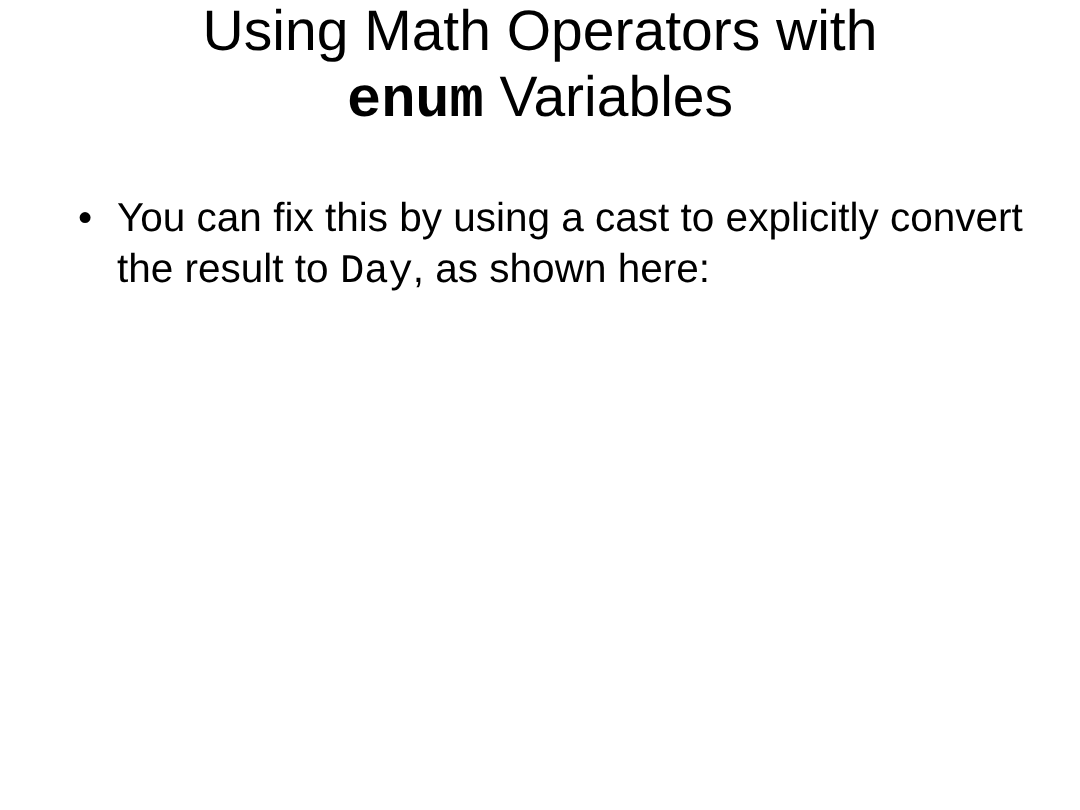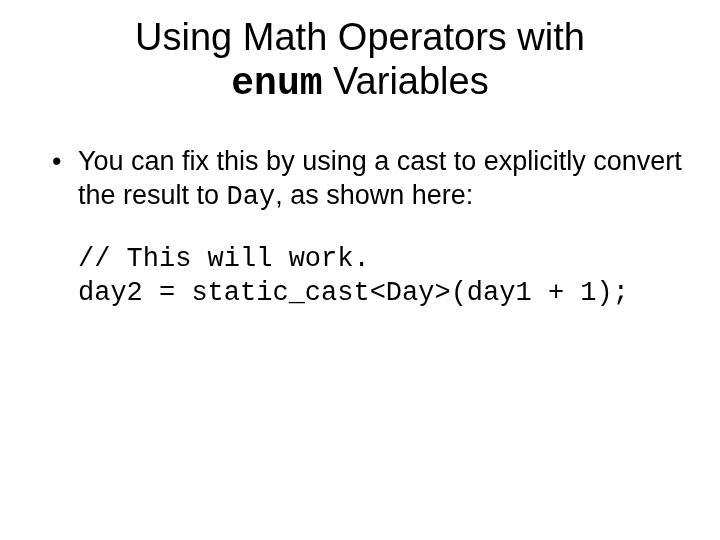--- a/index.html
+++ b/index.html
@@ -14,21 +14,20 @@
   .slide {
     width: 720px;
     height: 540px;
     position: relative;
     box-sizing: border-box;
   }
   .title {
     text-align: center;
     font-size: 38px;
     line-height: 1.15;
-    padding-top: 16px;
     font-weight: 400;
   }
   .title .mono {
     font-family: "Courier New", Courier, monospace;
     font-weight: bold;
   }
   .body {
     padding: 40px 36px 0 50px;
     font-size: 27px;
     line-height: 1.25;
@@ -71,17 +70,15 @@
     <span>Using Math Operators with</span><br>
     <span class="mono">enum</span><span> Variables</span>
   </div>
 
   <div class="body">
     <ul class="bullets">
       <li>
         <span>You can fix this by using a cast to explicitly convert the result to </span><span class="mono">Day</span><span>, as shown here:</span>
       </li>
     </ul>
-    <div class="code"><span>// This will work.</span>
-<span>day2 = static_cast&lt;Day&gt;(day1 + 1);</span></div>
   </div>
 
 </div>
 
 </body></html>

